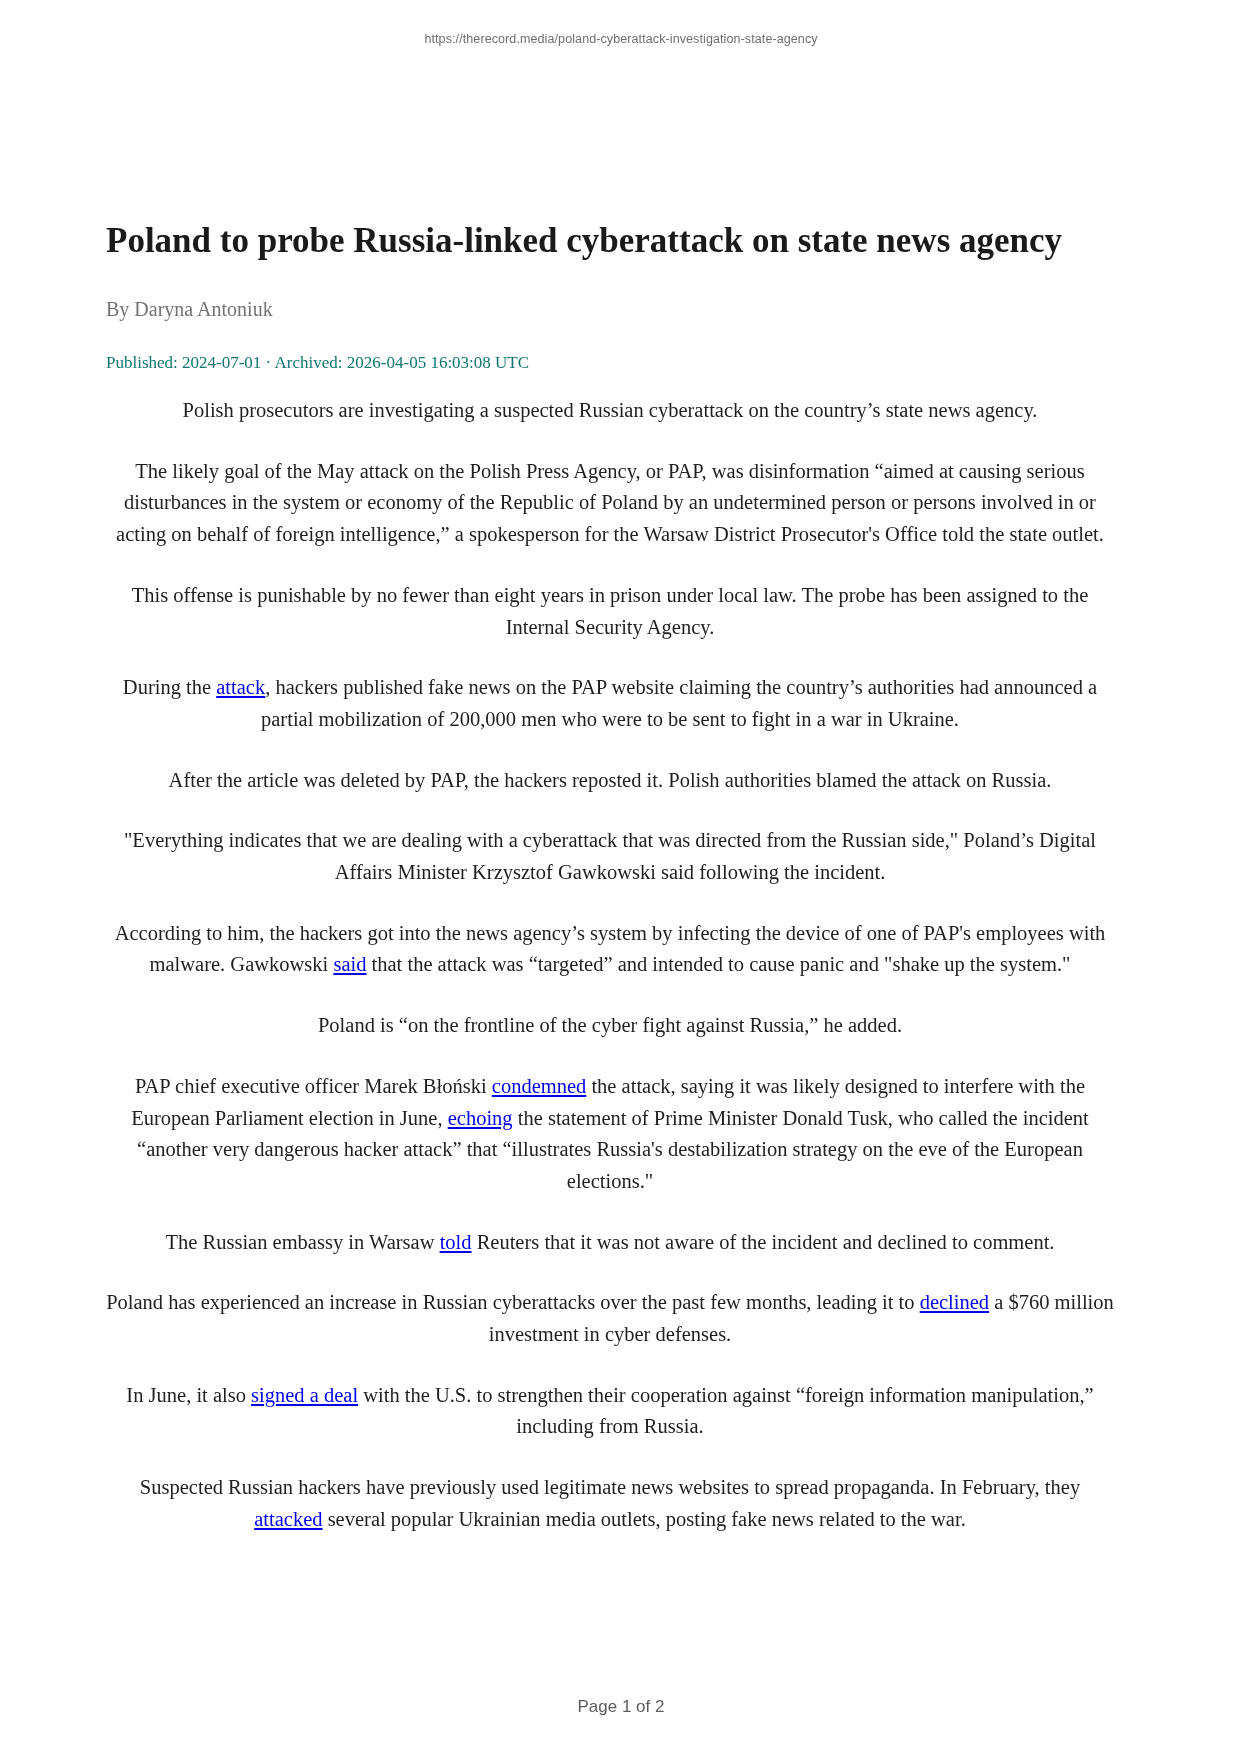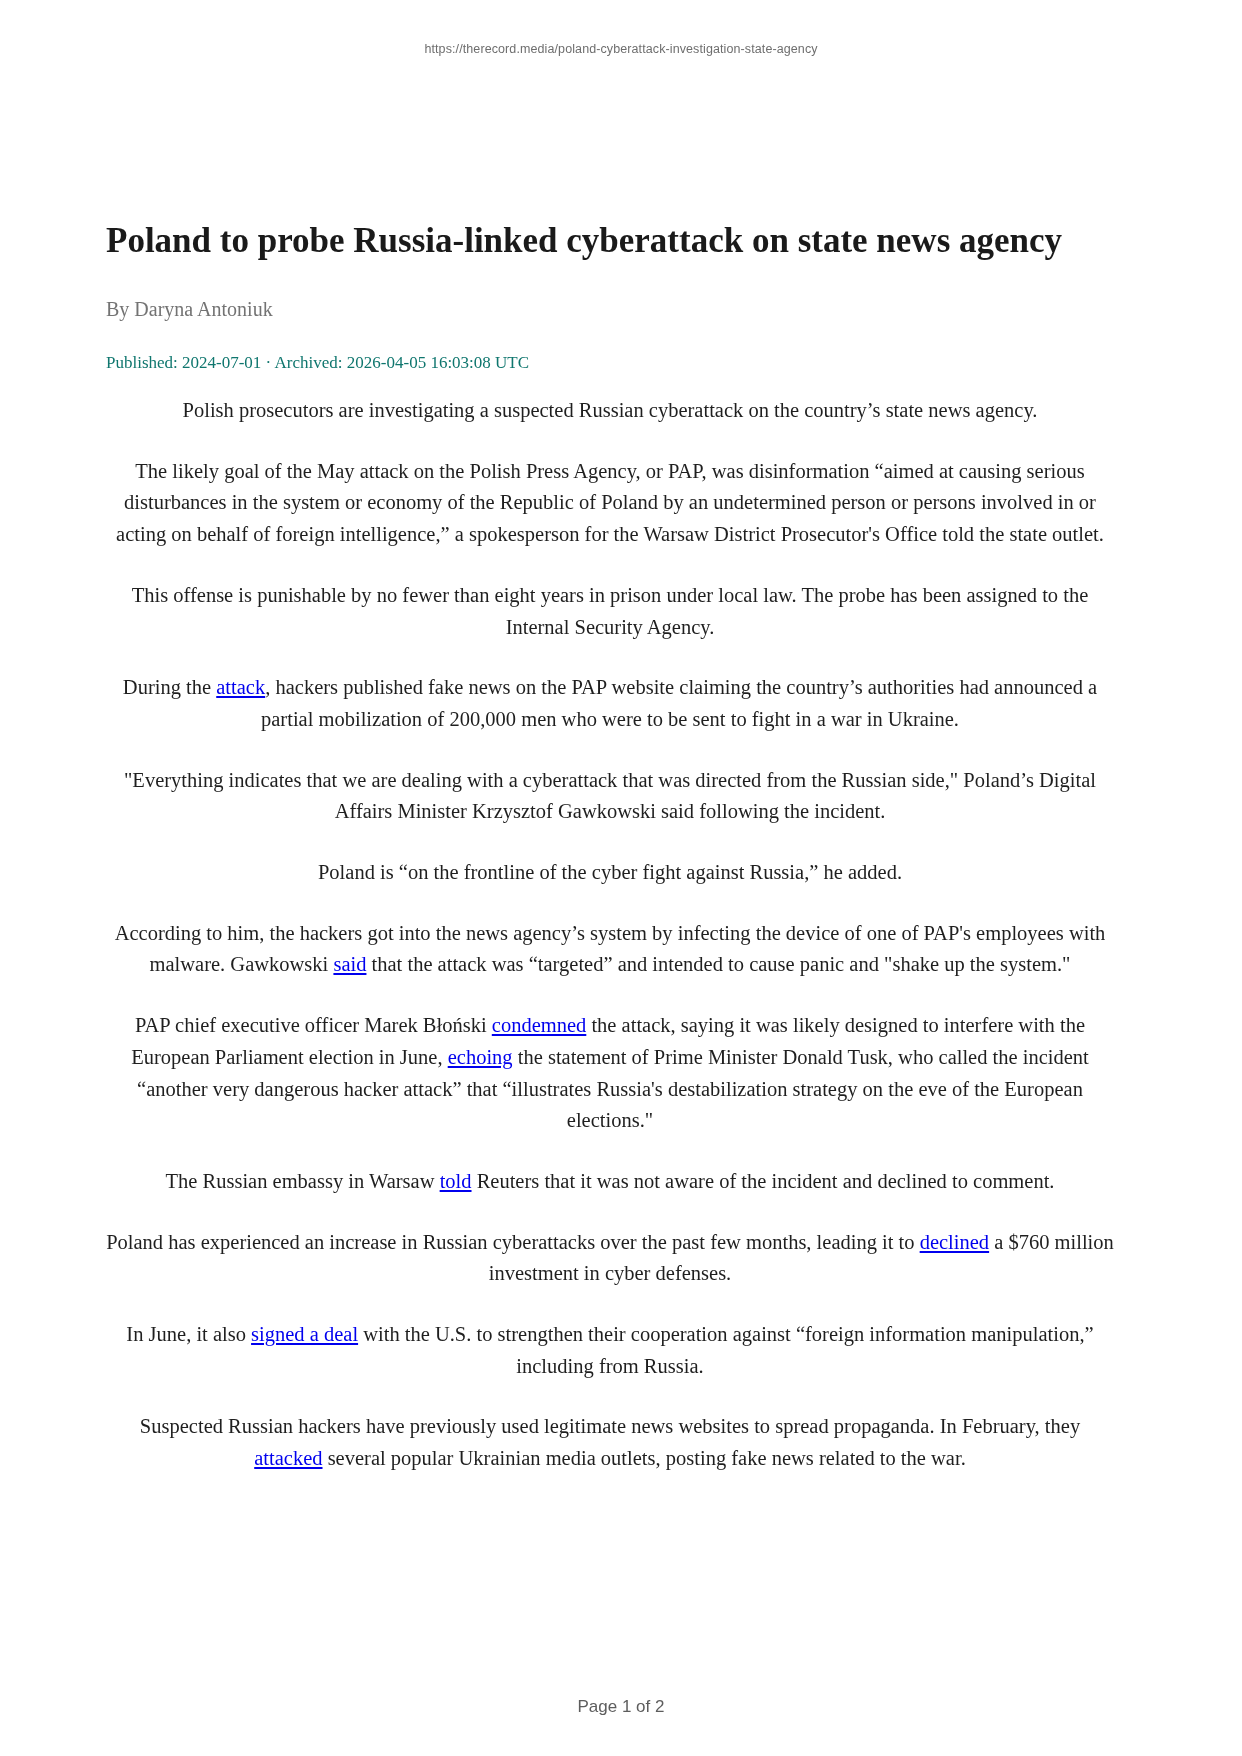--- a/index.html
+++ b/index.html
@@ -6,21 +6,21 @@
   body {
     width: 1242px;
     height: 1756px;
     background: #ffffff;
     position: relative;
     font-family: "Liberation Serif", serif;
     overflow: hidden;
   }
   .print-header {
     position: absolute;
-    top: 42px;
+    top: 32px;
     left: 0;
     width: 100%;
     text-align: center;
     font-family: "Liberation Sans", sans-serif;
     font-size: 12.5px;
     color: #6e6e6e;
     letter-spacing: 0.1px;
   }
   .content {
     position: absolute;
@@ -80,23 +80,24 @@
 
 <main class="content">
   <h1 class="title">Poland to probe Russia-linked cyberattack on state news agency</h1>
   <div class="byline">By Daryna Antoniuk</div>
   <div class="publine">Published: 2024-07-01 · Archived: 2026-04-05 16:03:08 UTC</div>
   <div class="body">
       <p>Polish prosecutors are investigating a suspected Russian cyberattack on the country’s state news agency.</p>
       <p>The likely goal of the May attack on the Polish Press Agency, or PAP, was disinformation “aimed at causing serious disturbances in the system or economy of the Republic of Poland by an undetermined person or persons involved in or acting on behalf of foreign intelligence,” a spokesperson for the Warsaw District Prosecutor's Office told the state outlet.</p>
       <p>This offense is punishable by no fewer than eight years in prison under local law. The probe has been assigned to the Internal Security Agency.</p>
       <p>During the <a class="link">attack</a>, hackers published fake news on the PAP website claiming the country’s authorities had announced a partial mobilization of 200,000 men who were to be sent to fight in a war in Ukraine.</p>
+      <p>After the article was deleted by PAP, the hackers reposted it. Polish authorities blamed the attack on Russia.</p>
       <p>"Everything indicates that we are dealing with a cyberattack that was directed from the Russian side," Poland’s Digital Affairs Minister Krzysztof Gawkowski said following the incident.</p>
+      <p>According to him, the hackers got into the news agency’s system by infecting the device of one of PAP's employees with malware. Gawkowski <a class="link">said</a> that the attack was “targeted” and intended to cause panic and "shake up the system."</p>
       <p>Poland is “on the frontline of the cyber fight against Russia,” he added.</p>
-      <p>According to him, the hackers got into the news agency’s system by infecting the device of one of PAP's employees with malware. Gawkowski <a class="link">said</a> that the attack was “targeted” and intended to cause panic and "shake up the system."</p>
       <p>PAP chief executive officer Marek Błoński <a class="link">condemned</a> the attack, saying it was likely designed to interfere with the European Parliament election in June, <a class="link">echoing</a> the statement of Prime Minister Donald Tusk, who called the incident “another very dangerous hacker attack” that “illustrates Russia's destabilization strategy on the eve of the European elections."</p>
       <p>The Russian embassy in Warsaw <a class="link">told</a> Reuters that it was not aware of the incident and declined to comment.</p>
       <p>Poland has experienced an increase in Russian cyberattacks over the past few months, leading it to <a class="link">declined</a> a $760 million investment in cyber defenses.</p>
       <p>In June, it also <a class="link">signed a deal</a> with the U.S. to strengthen their cooperation against “foreign information manipulation,” including from Russia.</p>
       <p>Suspected Russian hackers have previously used legitimate news websites to spread propaganda. In February, they <a class="link">attacked</a> several popular Ukrainian media outlets, posting fake news related to the war.</p>
     </div>
 </main>
 
 <div class="print-footer">
   <span>Page 1 of 2</span>

